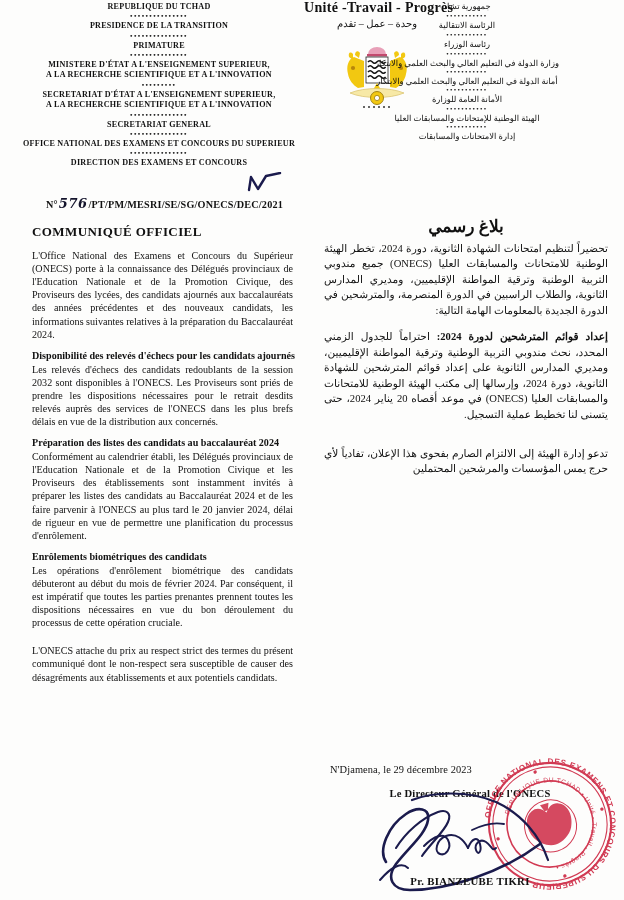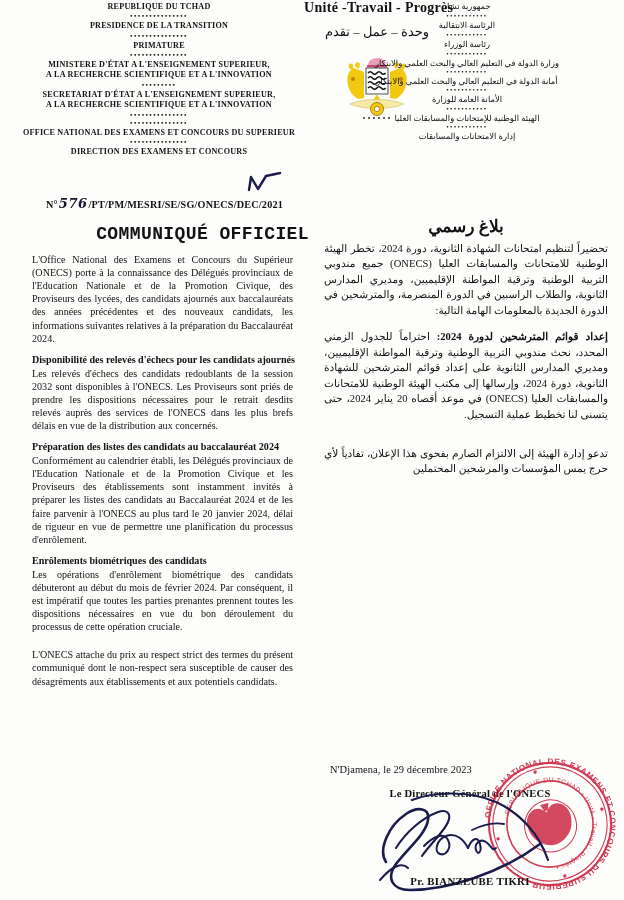--- a/index.html
+++ b/index.html
@@ -64,23 +64,23 @@
     width: 146px;
     text-align: center;
   }
   .hdr-center .motto-fr {
     font-weight: bold;
     font-size: 14px;
     letter-spacing: 0.3px;
     white-space: nowrap;
   }
   .hdr-center .motto-ar {
-    font-size: 13px;
+    font-size: 10px;
     direction: rtl;
-    margin-top: 8px;
+    margin-top: 2px;
     white-space: nowrap;
   }
   .crest {
     margin: 14px auto 0 auto;
     width: 74px;
     height: 72px;
     position: relative;
   }
 
   .hdr-ar {
@@ -142,26 +142,25 @@
   .col-ar {
     position: absolute;
     right: 16px;
     top: 216px;
     width: 284px;
     direction: rtl;
     text-align: justify;
   }
 
   .title-fr {
-    text-align: right;
-    font-weight: bold;
-    font-size: 18px;
+    text-align: left;
+    font-weight: bold;
+    font-size: 13px;
     letter-spacing: 0.4px;
     margin-bottom: 9px;
-    font-family: Liberation Mono, monospace;
   }
   .title-ar {
     text-align: center;
     font-weight: bold;
     font-size: 17px;
     margin-bottom: 4px;
   }
 
   .p-fr {
     font-size: 10.1px;
@@ -246,20 +245,21 @@
       <div class="line">PRESIDENCE DE LA TRANSITION</div>
       <div class="dots">•••••••••••••••</div>
       <div class="line">PRIMATURE</div>
       <div class="dots">•••••••••••••••</div>
       <div class="line">MINISTERE D'ÉTAT A L'ENSEIGNEMENT SUPERIEUR,</div>
       <div class="line">A LA RECHERCHE SCIENTIFIQUE ET A L'INNOVATION</div>
       <div class="dots">•••••••••</div>
       <div class="line">SECRETARIAT D'ÉTAT A L'ENSEIGNEMENT SUPERIEUR,</div>
       <div class="line">A LA RECHERCHE SCIENTIFIQUE ET A L'INNOVATION</div>
       <div class="dots">•••••••••••••••</div>
+      <div class="line">SECRETARIAT GENERAL</div>
       <div class="dots">•••••••••••••••</div>
       <div class="line wrap">OFFICE NATIONAL DES EXAMENS ET CONCOURS DU SUPERIEUR</div>
       <div class="dots">•••••••••••••••</div>
       <div class="line">DIRECTION DES EXAMENS ET CONCOURS</div>
     </div>
 
     <div class="hdr-tick">
       <svg width="40" height="22" viewBox="0 0 40 22">
         <path d="M2 18 L4 5 L11 17 L19 4 L33 1" fill="none" stroke="#1b1b4d" stroke-width="2.4" stroke-linecap="round" stroke-linejoin="round"></path>
       </svg>

